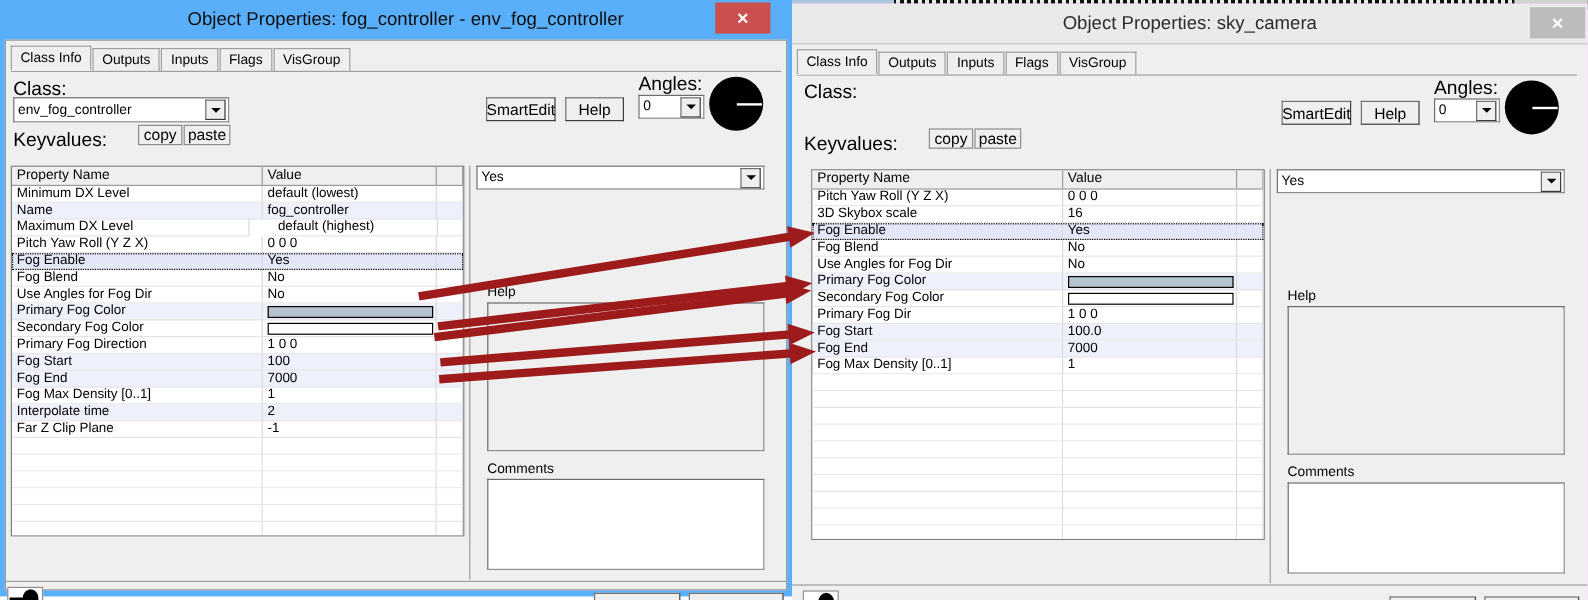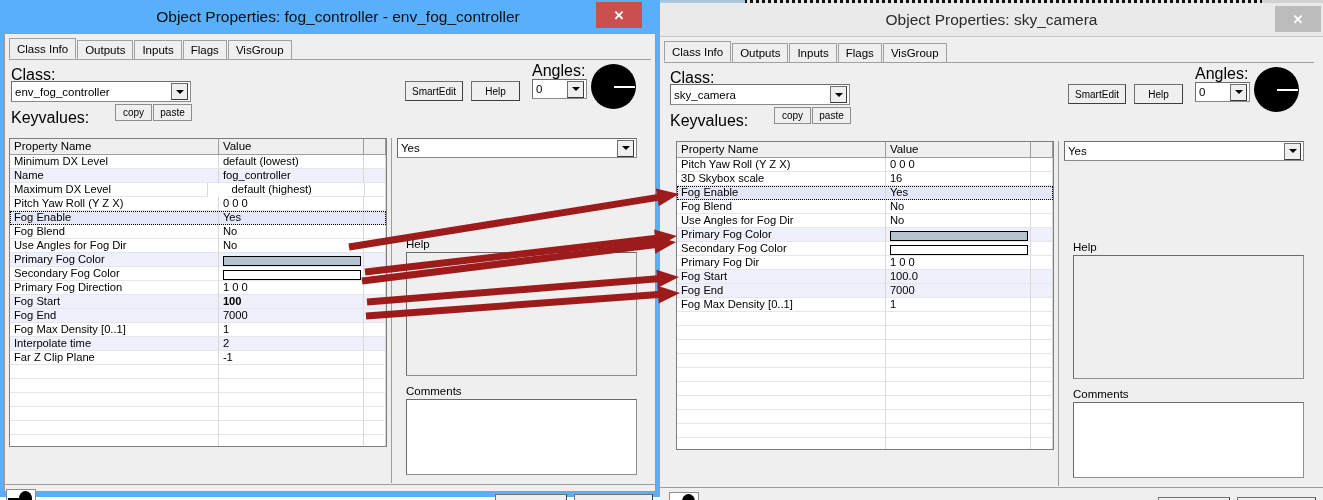--- a/index.html
+++ b/index.html
@@ -187,21 +187,21 @@
     border-top: 4px solid #000;
   }
 
   .btn {
     position: absolute;
     box-sizing: border-box;
     background: #efefef;
     border: 1px solid #707070;
     border-right-color: #3e3e3e;
     border-bottom-color: #3e3e3e;
-    font-size: 10px;
+    font-size: 13px;
     display: flex;
     align-items: center;
     justify-content: center;
     white-space: nowrap;
   }
   .btn.smalllink {
     border: 1px solid #8d8d8d;
     background: #efefef;
   }
 
@@ -450,21 +450,21 @@
             <div class="c2" style="width: 146px;"><span class="swatch" style="background: rgb(255, 255, 255); width: 138px;"></span></div>
             <div class="c3" style="width: 22px;"></div>
           </div>
           <div class="grow">
             <div class="c1" style="width: 210px;">Primary Fog Direction</div>
             <div class="c2" style="width: 146px;">1 0 0</div>
             <div class="c3" style="width: 22px;"></div>
           </div>
           <div class="grow alt">
             <div class="c1" style="width: 210px;">Fog Start</div>
-            <div class="c2" style="width: 146px; font-weight: bold;">100</div>
+            <div class="c2" style="width: 146px;">100</div>
             <div class="c3" style="width: 22px;"></div>
           </div>
           <div class="grow alt">
             <div class="c1" style="width: 210px;">Fog End</div>
             <div class="c2" style="width: 146px;">7000</div>
             <div class="c3" style="width: 22px;"></div>
           </div>
           <div class="grow">
             <div class="c1" style="width: 210px;">Fog Max Density [0..1]</div>
             <div class="c2" style="width: 146px;">1</div>
@@ -545,26 +545,20 @@
     <div class="tabrow">
       <div class="tab active">Class Info</div>
       <div class="tab">Outputs</div>
       <div class="tab">Inputs</div>
       <div class="tab">Flags</div>
       <div class="tab">VisGroup</div>
     </div>
     <div class="tabline" style="width:650px;"></div>
 
     <div class="fieldlabel" style="left:10px; top:32px;">Class:</div>
-    <div class="combo" style="left:10px; top:47px; width:180px;">
-      <div class="comboval">sky_camera</div>
-      <div class="arrowbox">
-          <span class="caret"></span>
-        </div>
-    </div>
     <div class="fieldlabel" style="left:10px; top:75px;">Keyvalues:</div>
     <div class="btn smalllink" style="left:114px; top:70px; width:37px; height:17px;">copy</div>
     <div class="btn smalllink" style="left:152px; top:70px; width:39px; height:17px;">paste</div>
 
     <div class="btn" style="left:408px; top:47px; width:58px; height:20px;">SmartEdit</div>
     <div class="btn" style="left:474px; top:47px; width:49px; height:20px;">Help</div>
     <div class="fieldlabel" style="left:535px; top:28px;">Angles:</div>
     <div class="combo" style="left:535px; top:45px; width:55px; height:20px;">
       <div class="comboval">0</div>
       <div class="arrowbox">

